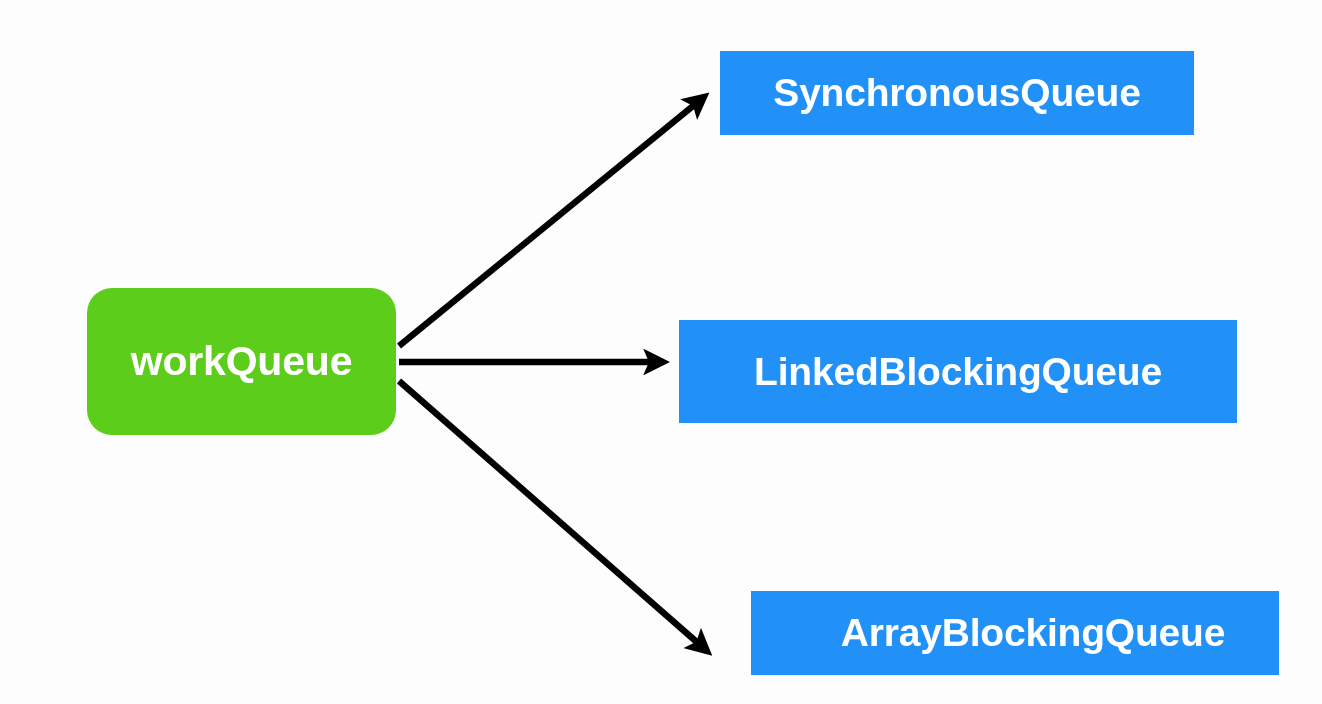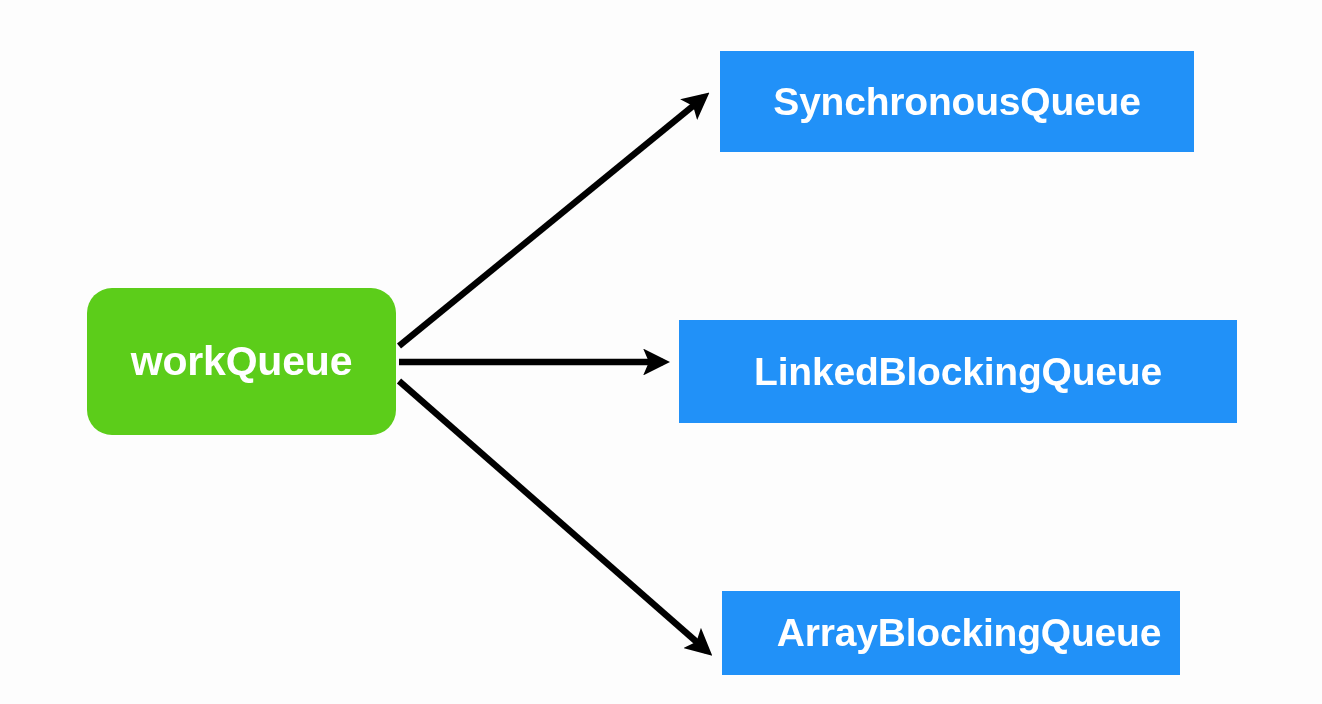--- a/index.html
+++ b/index.html
@@ -49,32 +49,32 @@
   }
   .node-target {
     background: #2191f8;
     border-radius: 0px;
     font-size: 39px;
   }
   .node-sync {
     left: 720px;
     top: 51px;
     width: 474px;
-    height: 101px;
+    height: 84px;
   }
   .node-linked {
     left: 679px;
     top: 320px;
     width: 558px;
     height: 103px;
   }
   .node-array {
-    left: 722px;
+    left: 751px;
     top: 591px;
-    width: 458px;
+    width: 528px;
     height: 84px;
     padding-left: 36px;
   }
   .node-label {
     display: block;
   }
 </style>
 </head>
 <body>
 

